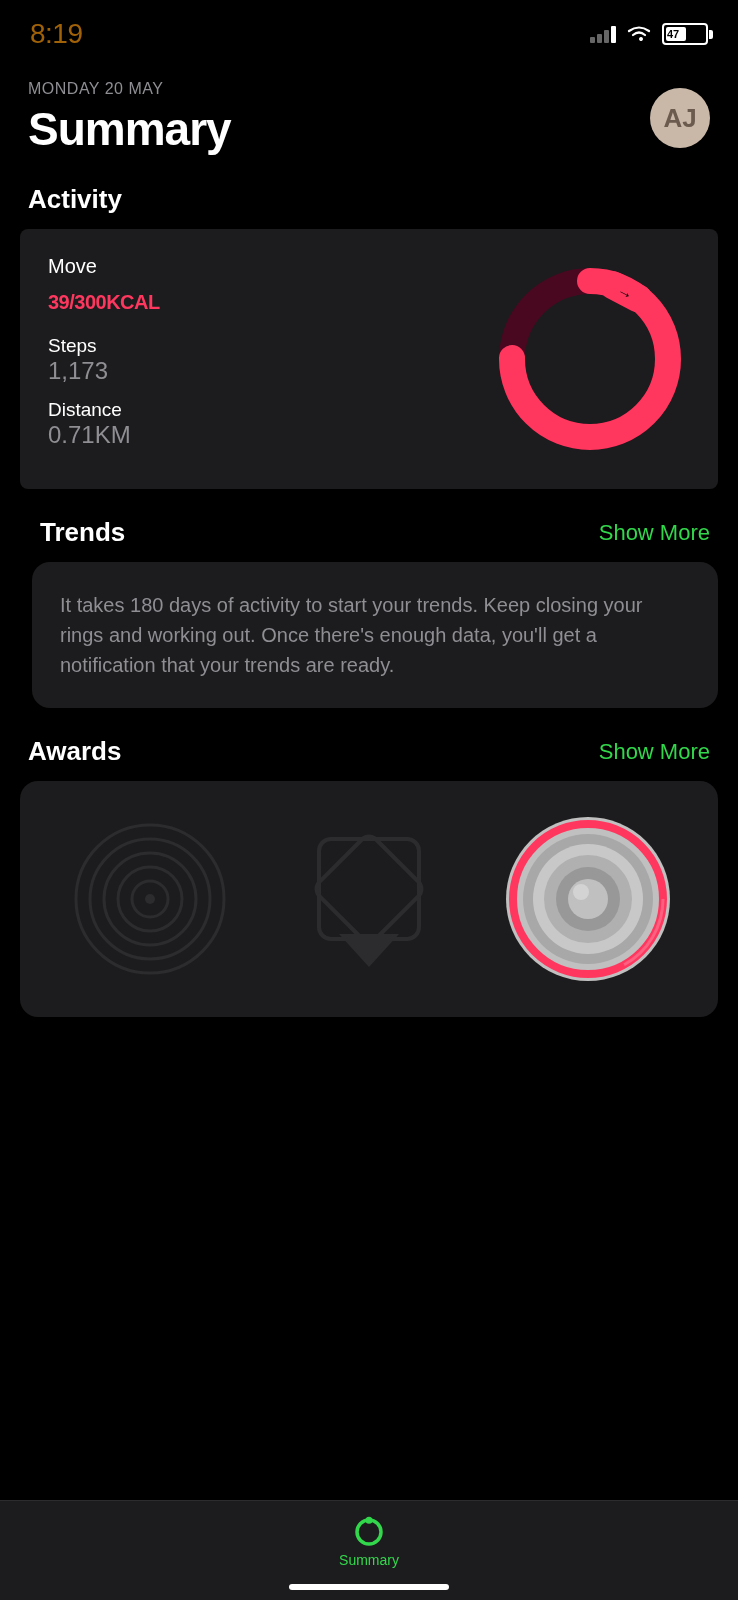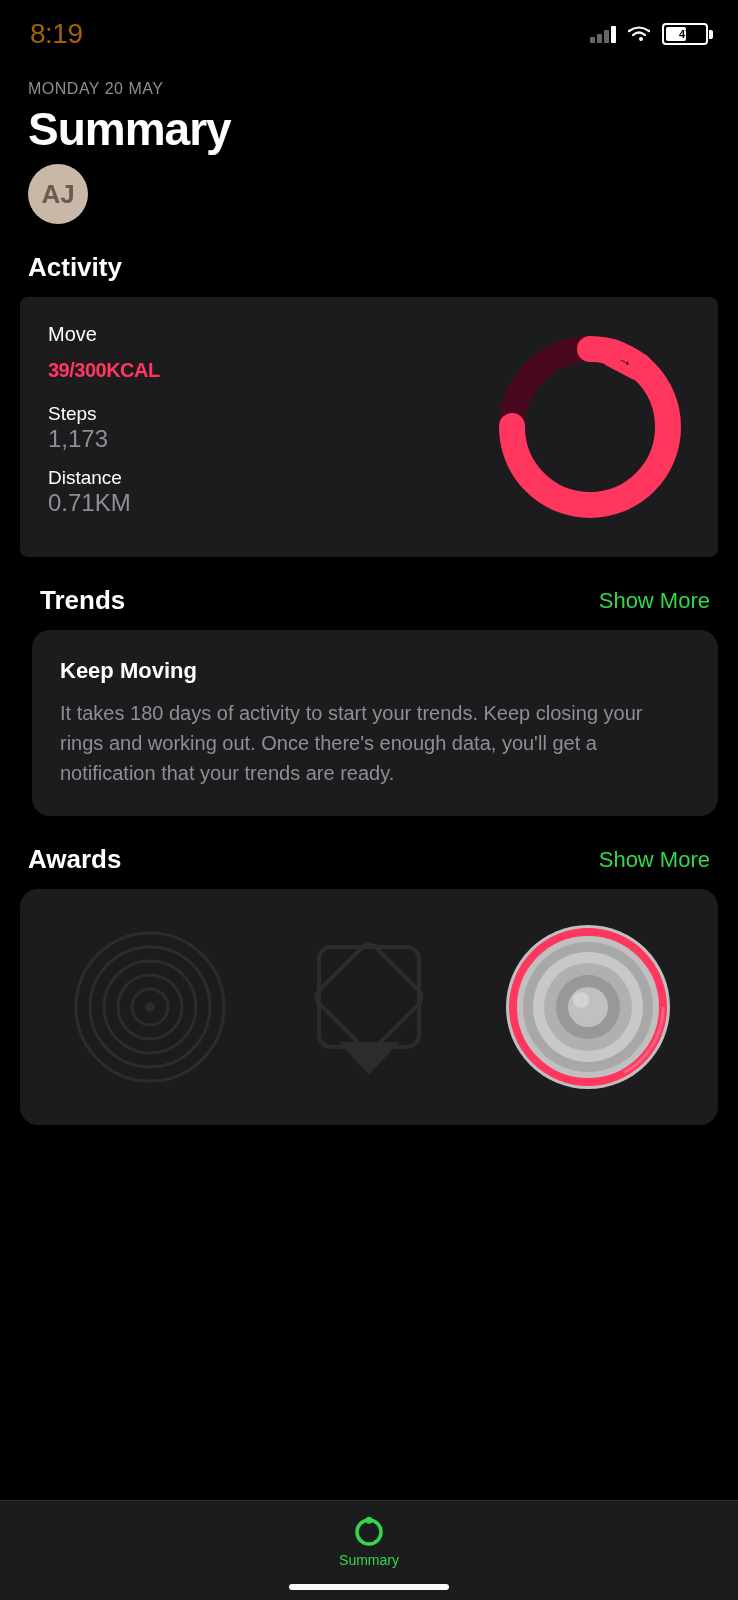--- a/index.html
+++ b/index.html
@@ -49,21 +49,21 @@
       align-items: center;
       border: 2px solid #fff;
       border-radius: 4px;
       padding: 2px 3px;
       height: 22px;
       width: 46px;
       position: relative;
       font-size: 11px;
       font-weight: 600;
       color: #fff;
-      justify-content: center;
+      justify-content: flex-start;
     }
     .battery-icon::after {
       content: '';
       position: absolute;
       right: -7px;
       width: 4px;
       height: 9px;
       background: #fff;
       border-radius: 0 2px 2px 0;
     }
@@ -83,21 +83,20 @@
       font-size: 11px;
       font-weight: 700;
     }
 
     
     .header {
       padding: 20px 28px 10px;
       display: flex;
       justify-content: space-between;
       align-items: flex-start;
-      flex-direction: column;
     }
     .header-left {}
     .header-date {
       font-size: 16px;
       color: #8e8e93;
       font-weight: 500;
       letter-spacing: 0.5px;
       text-transform: uppercase;
       margin-bottom: 4px;
     }
@@ -383,21 +382,20 @@
       </div>
     </div>
   </div>
 
   <div class="section" style="margin-top:28px;padding-left:32px;">
     <div class="section-header">
       <span class="section-title">Trends</span>
       <button class="show-more-btn">Show More</button>
     </div>
     <div class="trends-card">
-      <div class="trends-card-title">Keep Moving</div>
       <div class="trends-card-text">It takes 180 days of activity to start your trends. Keep closing your rings and working out. Once there's enough data, you'll get a notification that your trends are ready.</div>
     </div>
   </div>
 
   <div class="section" style="margin-top:28px;">
     <div class="section-header">
       <span class="section-title">Awards</span>
       <button class="show-more-btn">Show More</button>
     </div>
     <div class="awards-card">

